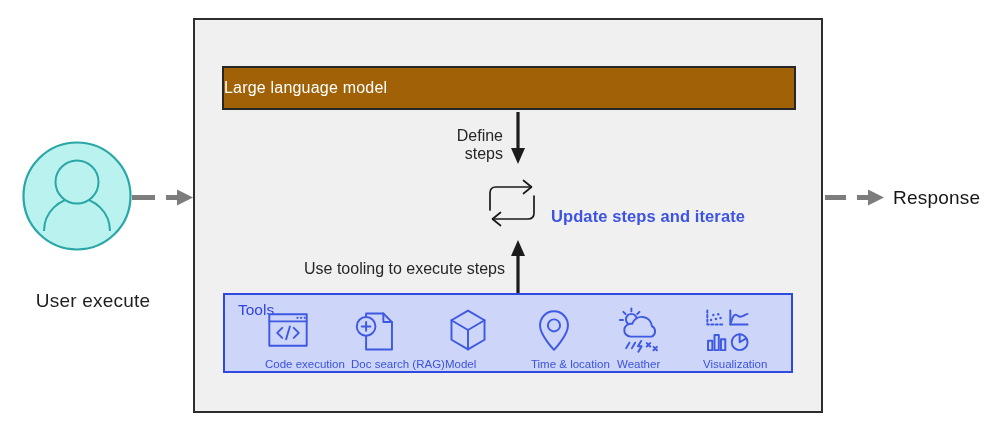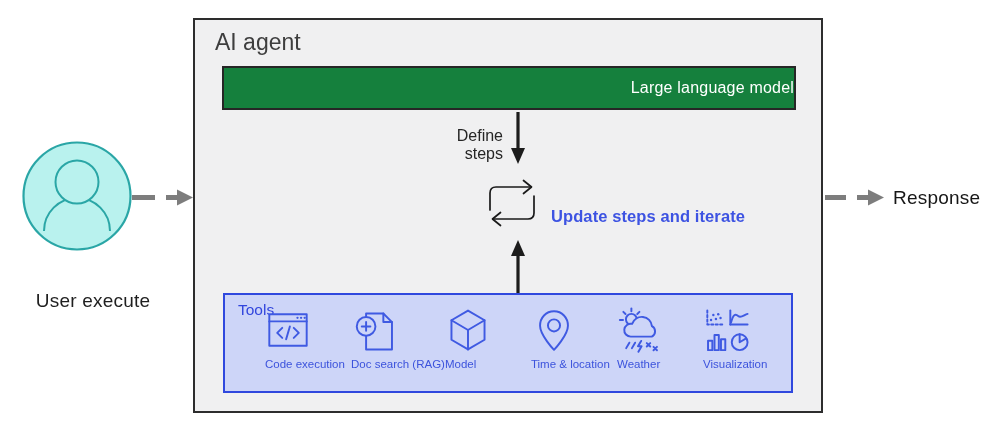--- a/index.html
+++ b/index.html
@@ -16,38 +16,38 @@
   .arrow-in-svg  { position:absolute; left:132px; top:188px; }
   .arrow-out-svg { position:absolute; left:825px; top:188px; }
   .response-label { position:absolute; left:893px; top:187px; font-size:19px; color:#161616; letter-spacing:.2px; }
 
   
   .agent-box { position:absolute; left:193px; top:18px; width:630px; height:395px;
                background:#f0f0f1; border:2.5px solid #2d2d2d; }
   .agent-title { position:absolute; left:20px; top:9px; font-size:23px; color:#3e3e3e; }
 
   .llm-bar { position:absolute; left:27px; top:46px; width:574px; height:44px;
-             background:#15803d; border:2px solid #262626;
-             display:flex; align-items:center; justify-content:flex-end; }
+             background:#a16207; border:2px solid #262626;
+             display:flex; align-items:center; justify-content:flex-start; }
   .llm-label { color:#ffffff; font-size:16px; letter-spacing:.2px; }
 
   .define-label  { position:absolute; left:222px; top:107px; width:86px; text-align:right;
                    font-size:16px; color:#262626; }
   .arrow-down-svg { position:absolute; left:315px; top:92px; }
 
   .loop-icon-svg { position:absolute; left:290px; top:159px; }
   .iterate-label { position:absolute; left:356px; top:187px; font-size:16.5px; font-weight:700;
                    color:#3d53e2; letter-spacing:.1px; }
 
   .tooling-label { position:absolute; left:100px; top:240px; width:210px; text-align:right;
                    font-size:16px; color:#262626; }
   .arrow-up-svg  { position:absolute; left:315px; top:220px; }
 
   
-  .tools-box { position:absolute; left:28px; top:273px; width:570px; height:100px;
+  .tools-box { position:absolute; left:28px; top:273px; width:570px; height:80px;
                background:#cdd5f8; border:2px solid #2f48de; }
   .tools-title { position:absolute; left:13px; top:6px; font-size:15.5px; color:#3246dd; }
   .tools-row { position:absolute; left:40px; right:2px; top:10px; display:flex; }
   .tool-item { flex:1 1 0; display:flex; flex-direction:column; align-items:flex-start; }
   .tool-icon-wrap { height:50px; display:flex; align-items:center; justify-content:center; }
   .tool-label { margin-top:3px; font-size:11.5px; color:#3c53dc; white-space:nowrap; }
 
   .icon-stroke { stroke:#3f5ae2; fill:none; stroke-width:1.35; stroke-linecap:round; stroke-linejoin:round; }
   .icon-fillbg { fill:#cdd5f8; }
 </style>
@@ -63,21 +63,20 @@
   </svg>
   <div class="user-label">User execute</div>
 
   <svg class="arrow-in-svg" width="62" height="19" viewBox="0 0 62 19">
     <rect x="0" y="7" width="23" height="5" fill="#7d7d7d"></rect>
     <rect x="34" y="7" width="12" height="5" fill="#7d7d7d"></rect>
     <polygon points="45,1.5 61,9.5 45,17.5" fill="#7d7d7d"></polygon>
   </svg>
 
   <div class="agent-box">
-    <div class="agent-title">AI agent</div>
 
     <div class="llm-bar">
       <span class="llm-label">Large language model</span>
     </div>
 
     <div class="define-label">Define steps</div>
     <svg class="arrow-down-svg" width="16" height="52" viewBox="0 0 16 52">
       <line x1="8" y1="0" x2="8" y2="38" stroke="#1c1c1c" stroke-width="3.2"></line>
       <polygon points="1,36 15,36 8,52" fill="#1c1c1c"></polygon>
     </svg>
@@ -85,20 +84,21 @@
     <svg class="loop-icon-svg" width="54" height="48" viewBox="0 0 54 48">
       <g fill="none" stroke="#1a1a1a" stroke-width="1.7" stroke-linecap="round" stroke-linejoin="round">
         <path d="M5,31 V14 Q5,8 11,8 H46"></path>
         <path d="M38.5,1.5 L46.5,8 L38.5,14.5"></path>
         <path d="M49,17 V34 Q49,40 43,40 H8"></path>
         <path d="M15.5,33.5 L7.5,40 L15.5,46.5"></path>
       </g>
     </svg>
     <div class="iterate-label">Update steps and iterate</div>
 
+    <div class="tooling-label">Use tooling to execute steps</div>
     <svg class="arrow-up-svg" width="16" height="53" viewBox="0 0 16 53">
       <line x1="8" y1="53" x2="8" y2="13" stroke="#1c1c1c" stroke-width="3.2"></line>
       <polygon points="1,16 15,16 8,0" fill="#1c1c1c"></polygon>
     </svg>
 
     <div class="tools-box">
       <div class="tools-title">Tools</div>
       <div class="tools-row">
 
         <div class="tool-item">

